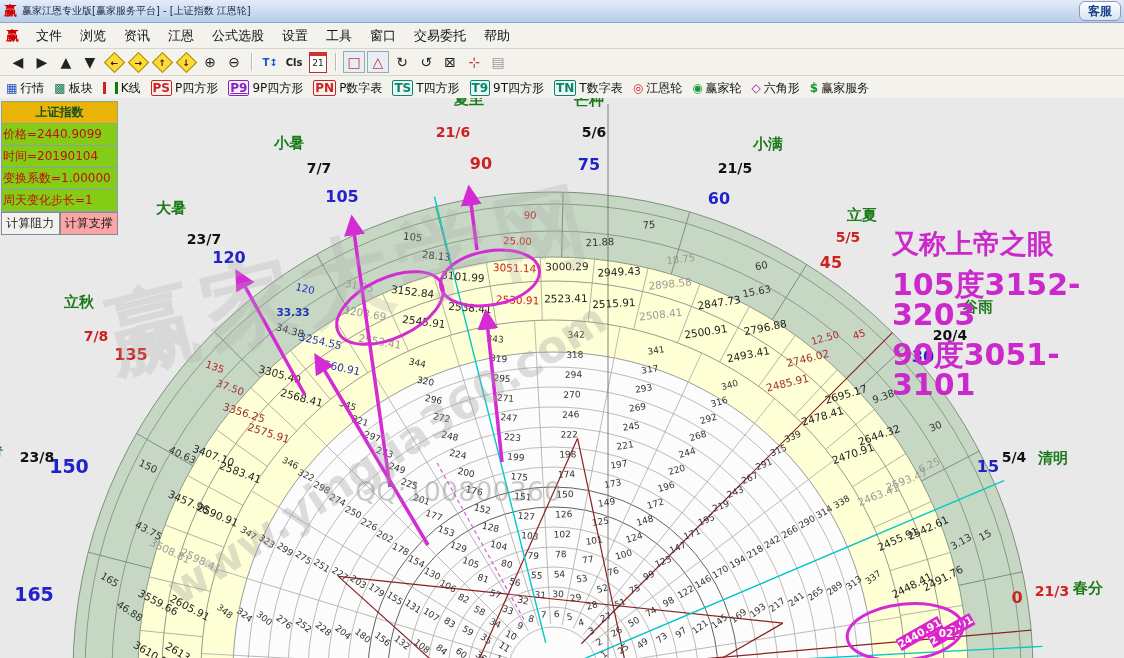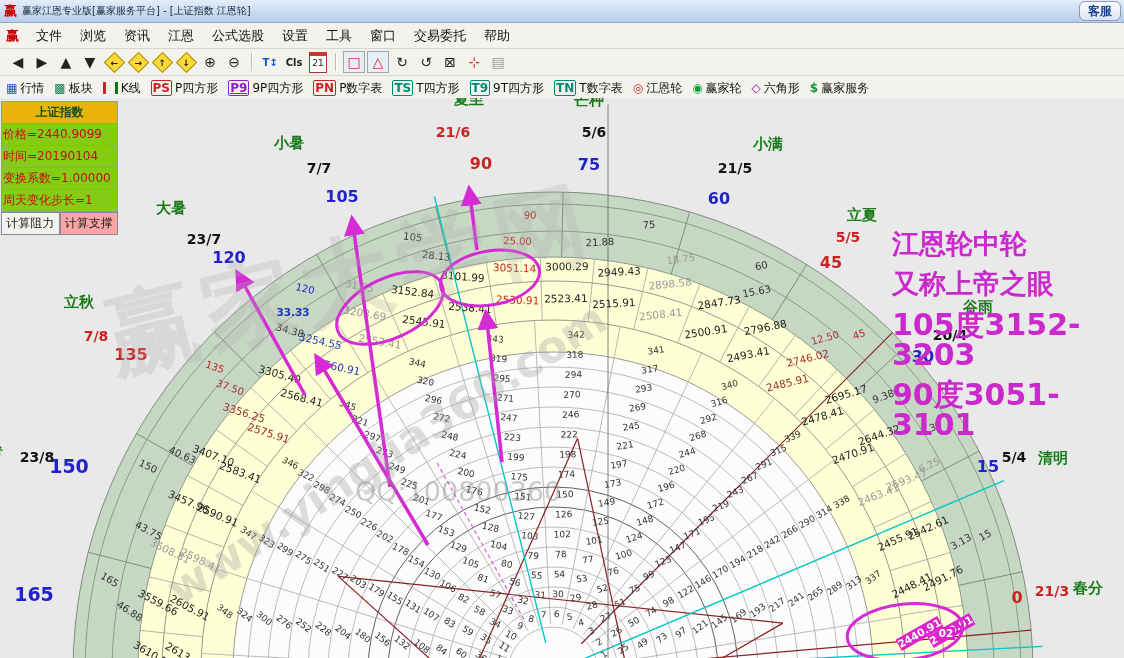--- a/index.html
+++ b/index.html
@@ -586,18 +586,17 @@
     <div class="sp-row">时间=20190104</div>
     <div class="sp-row">变换系数=1.00000</div>
     <div class="sp-row">周天变化步长=1</div>
     <div class="sp-btns">
       <button>计算阻力</button>
       <button class="green">计算支撑</button>
     </div>
   </div>
 
   <div class="gann-note">
-    <div class="l1">江恩轮中轮</div>
     <div class="l1">又称上帝之眼</div>
     <div class="l2">105度3152-3203</div>
     <div class="l2">90度3051-3101</div>
   </div>
 </div>
 
 </body></html>

